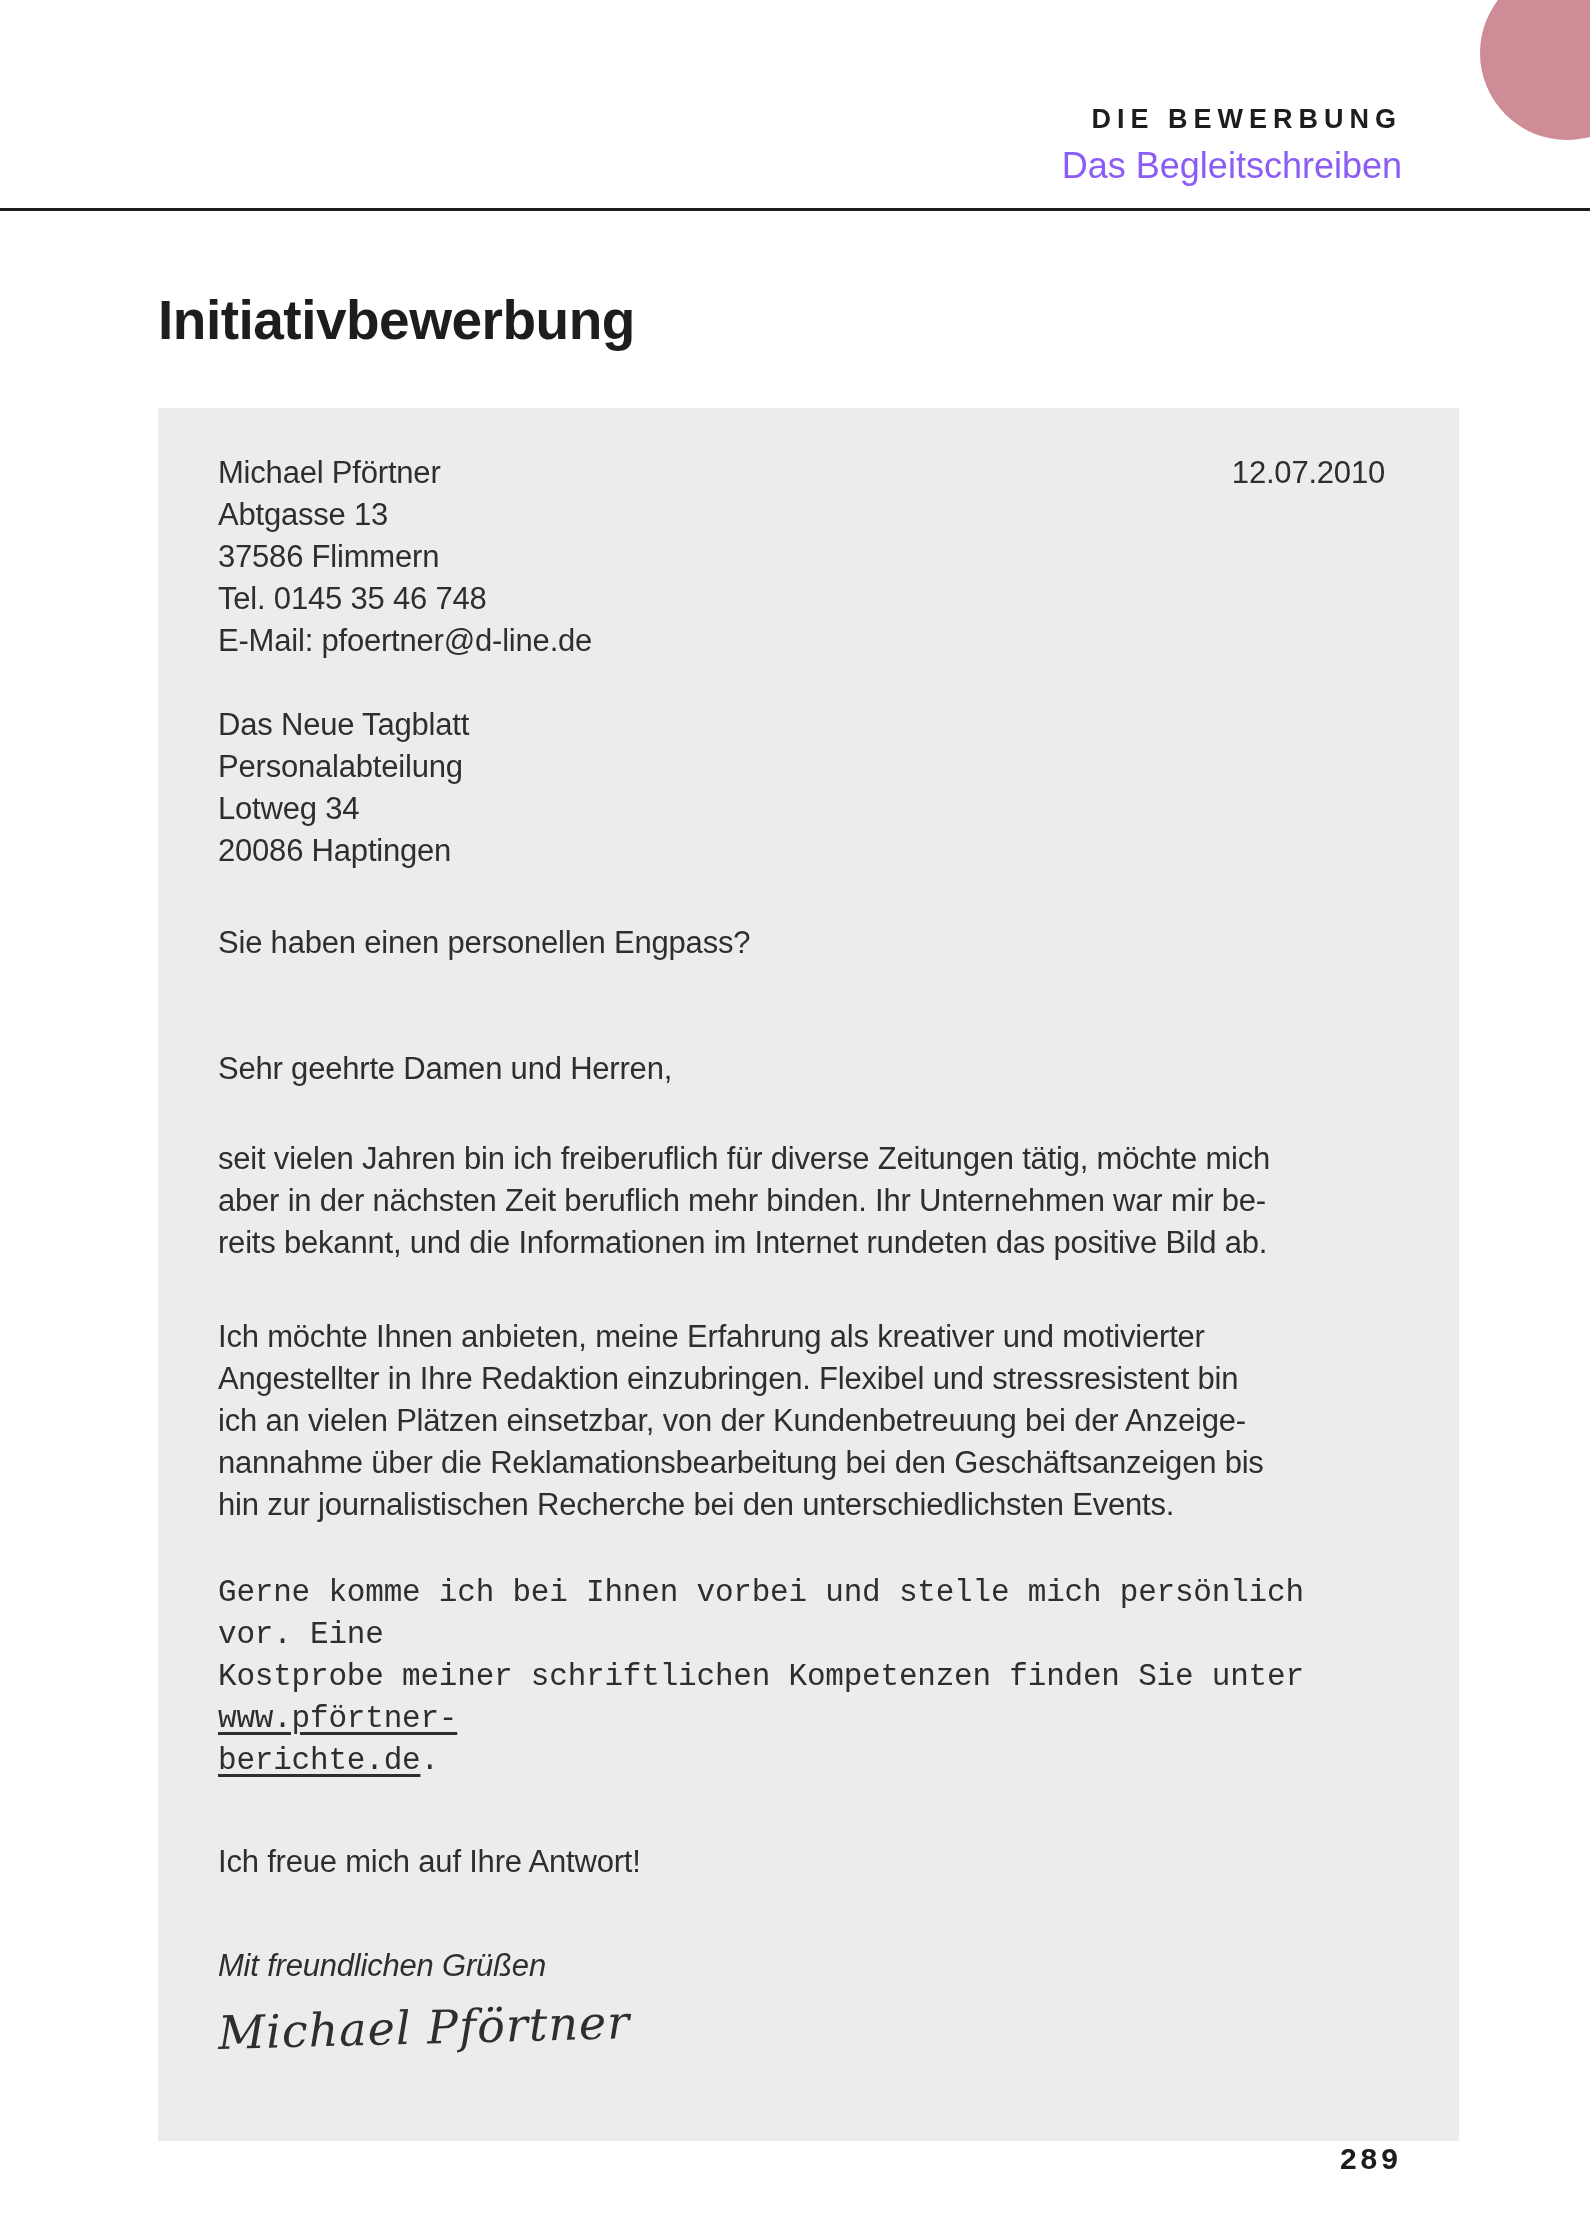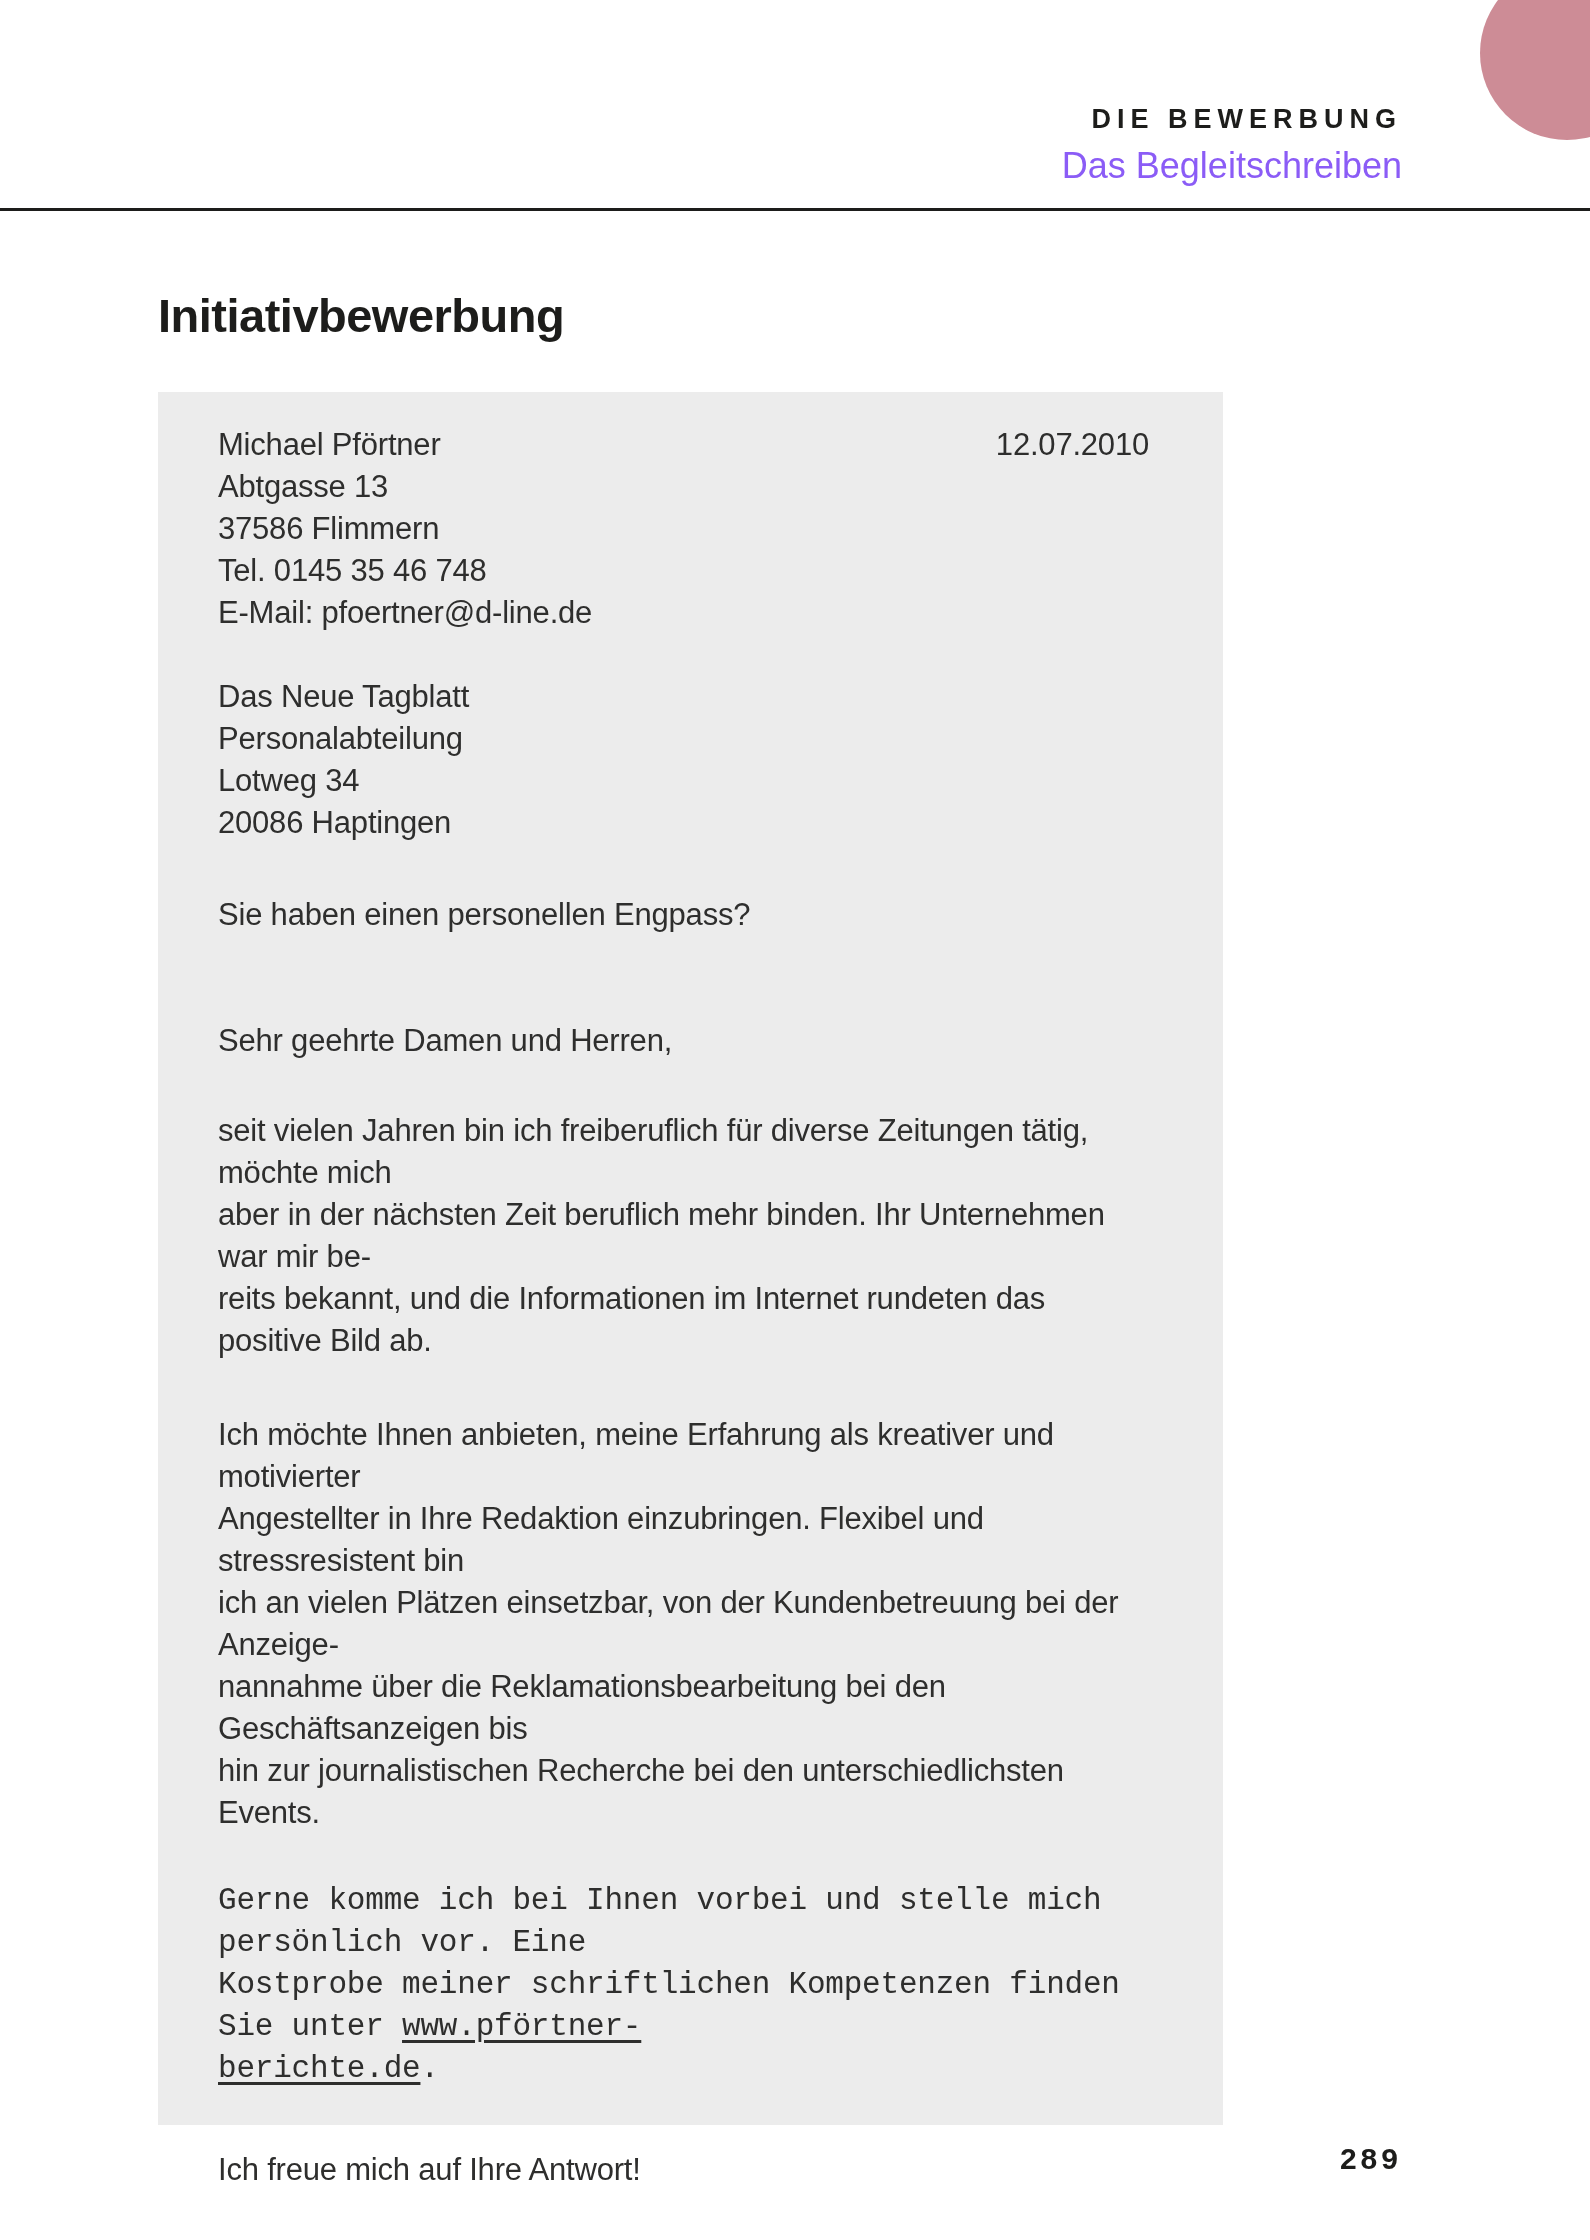--- a/index.html
+++ b/index.html
@@ -43,34 +43,34 @@
     top: 208px;
     left: 0;
     width: 1590px;
     height: 3px;
     background: #1d1d1b;
   }
   .heading {
     position: absolute;
     top: 288px;
     left: 158px;
-    font-size: 47px;
+    font-size: 55px;
     font-weight: bold;
     letter-spacing: -0.5px;
     color: #1d1d1b;
   }
   .letter {
     position: absolute;
-    top: 392px;
+    top: 408px;
     left: 158px;
-    width: 1065px;
+    width: 1301px;
     height: 1733px;
     background: #ececec;
     box-sizing: border-box;
-    padding: 32px 74px 28px 60px;
+    padding: 44px 74px 28px 60px;
     font-size: 31px;
     line-height: 42px;
     letter-spacing: -0.2px;
   }
   .block { white-space: pre-line; }
   .head { position: relative; }
   .date { position: absolute; top: 0; right: 0; }
   .recipient  { margin-top: 42px; }
   .subject    { margin-top: 50px; }
   .salutation { margin-top: 84px; }

